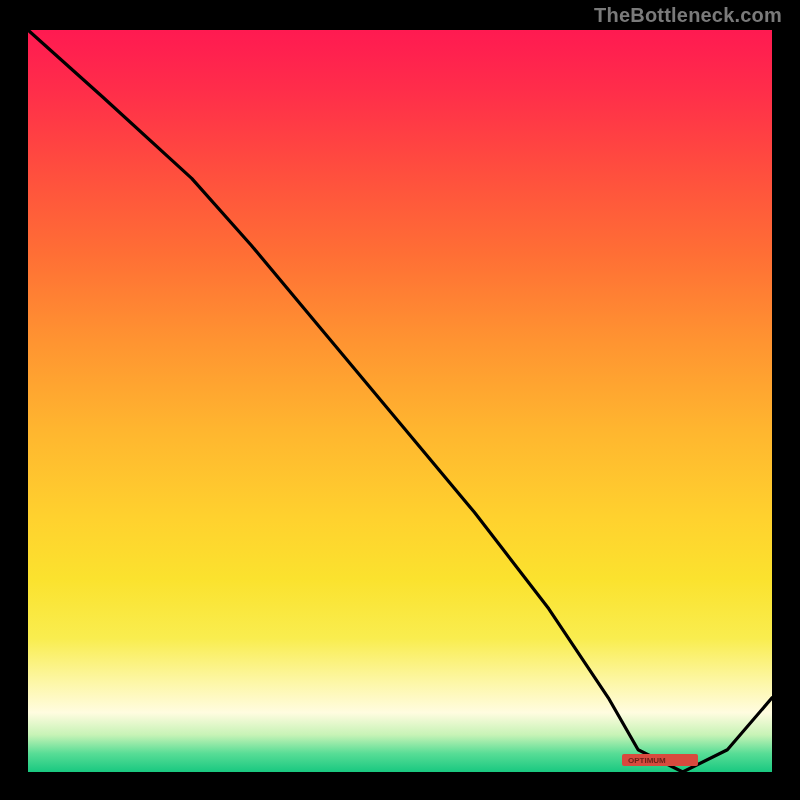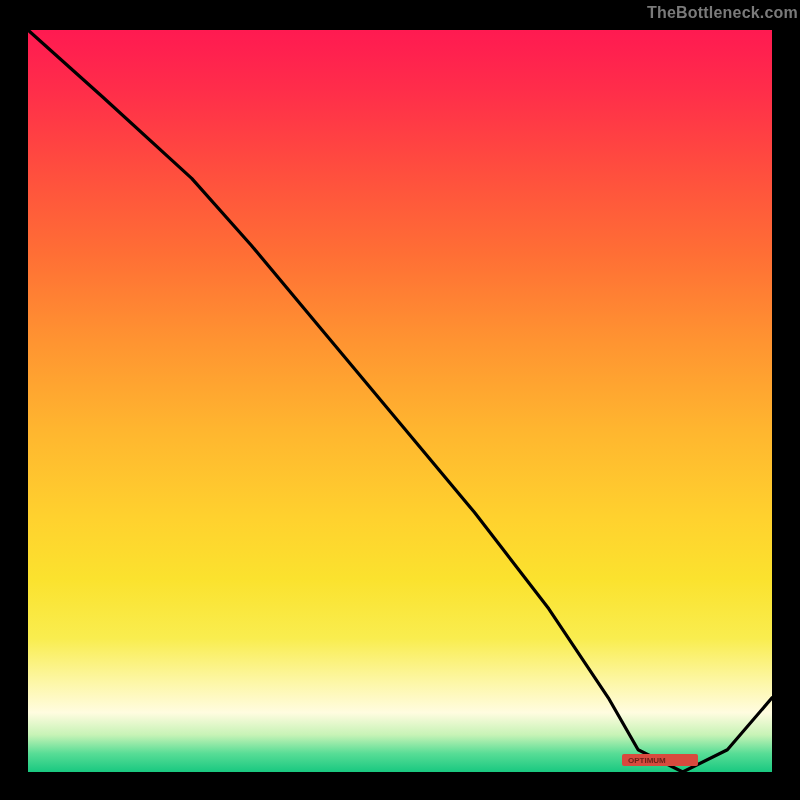--- a/index.html
+++ b/index.html
@@ -13,23 +13,23 @@
   }
   .stage {
     position: relative;
     width: 800px;
     height: 800px;
     background: #000000;
   }
   .watermark {
     position: absolute;
     top: 4px;
-    right: 2px;
+    right: 18px;
     color: #7a7a7a;
-    font-size: 16px;
+    font-size: 20px;
     font-weight: 600;
     letter-spacing: 0.2px;
   }
   .plot {
     position: absolute;
     left: 28px;
     top: 30px;
     width: 744px;
     height: 742px;
     

